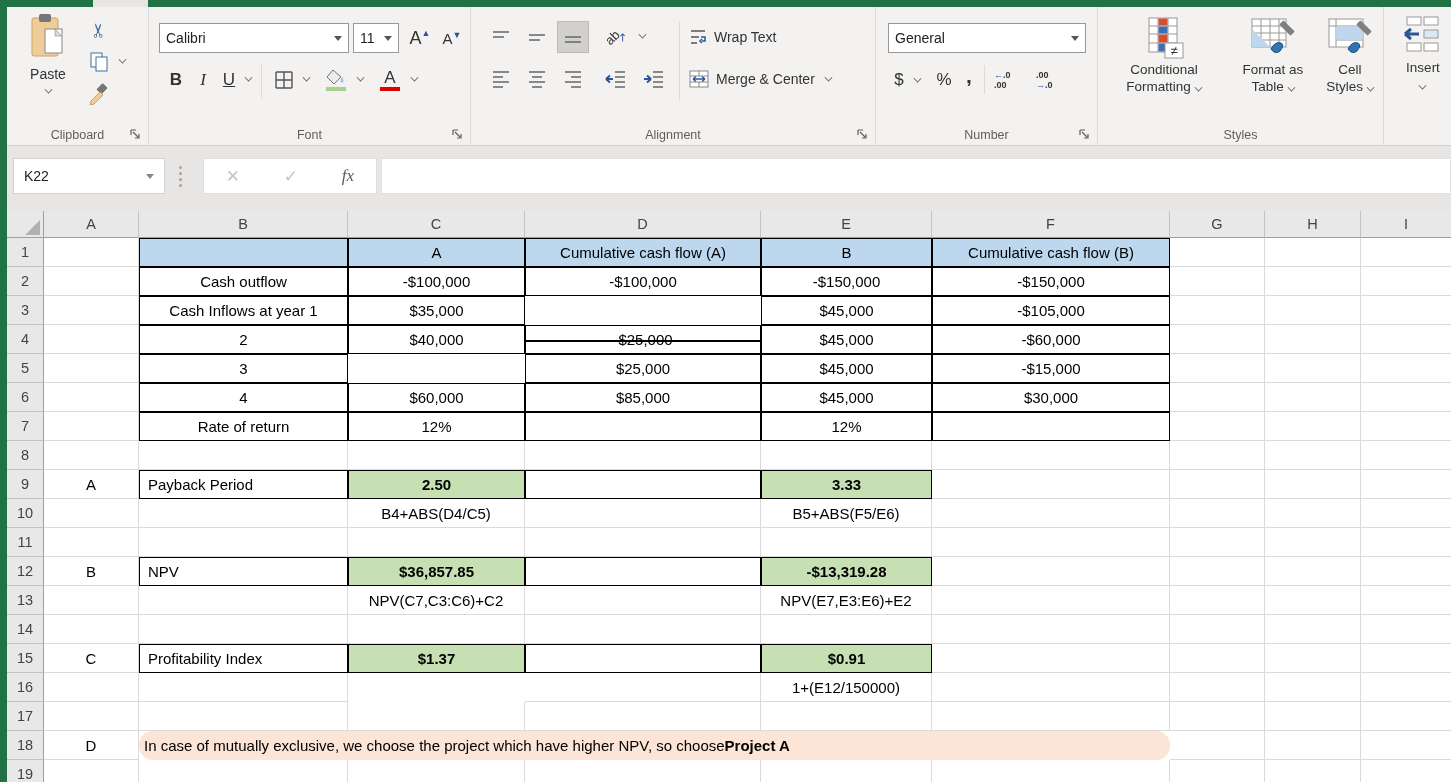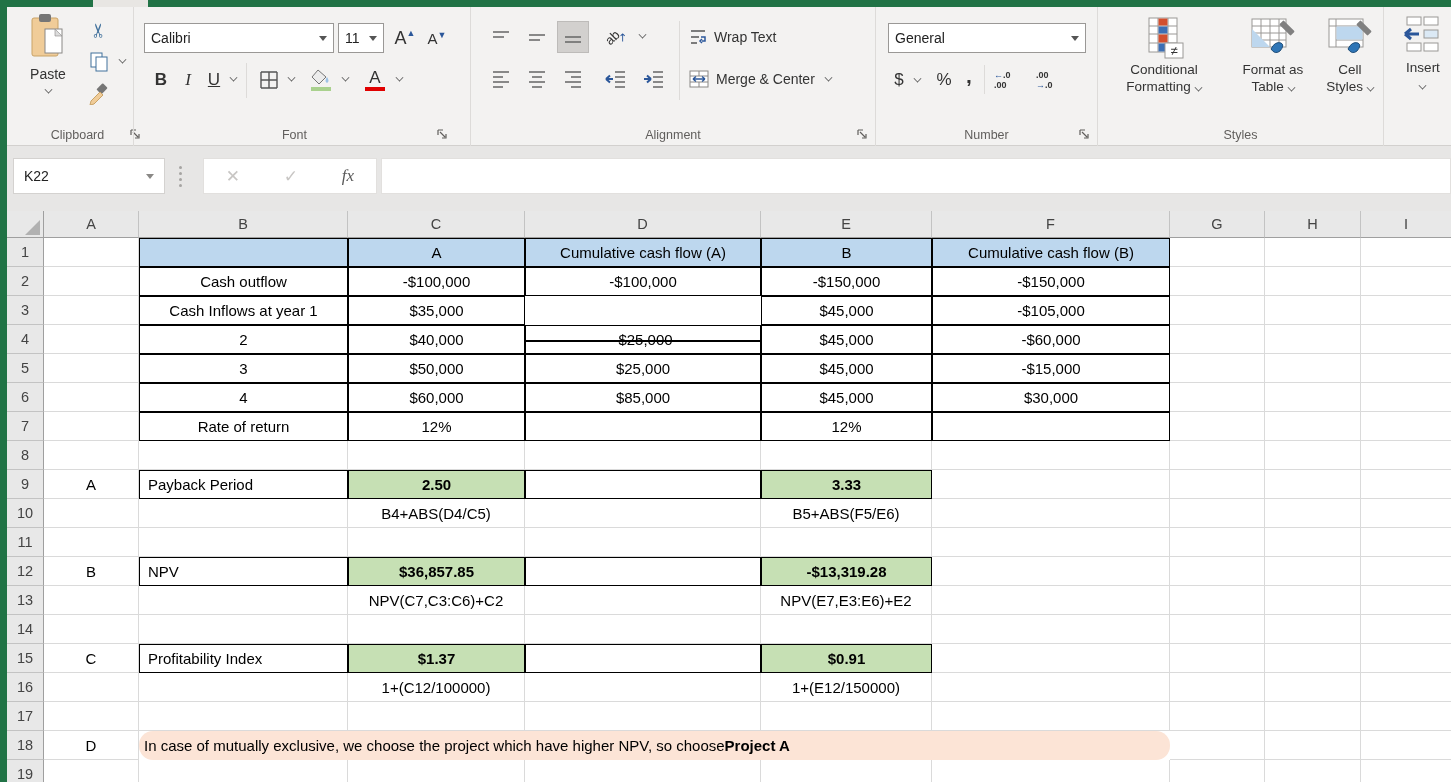--- a/index.html
+++ b/index.html
@@ -124,21 +124,21 @@
       </span>
     </div>
     <div class="grp-label">Clipboard</div>
     <div class="launcher">
       <svg width="12" height="12" viewBox="0 0 12 12">
           <path d="M2 2 h5 M2 2 v5 M4 4 l5 5 M10 6 v4 h-4" stroke="#605e5c" fill="none" stroke-width="1.2"></path>
         </svg>
     </div>
   </div>
 
-  <div class="grp" style="left:126px;width:322px;text-decoration:underline;">
+  <div class="grp" style="left:141px;width:322px;text-decoration:underline;">
     <div class="combo" style="left:10px;top:16px;width:190px;height:30px;">
       <span>Calibri</span>
         <span class="arr"></span>
     </div>
     <div class="combo" style="left:204px;top:16px;width:46px;height:30px;">
       <span>11</span>
         <span class="arr"></span>
     </div>
     <div class="rbtn" style="left:256px;top:16px;width:30px;height:30px;">
       <span style="font-size:18px;color:#333;">A<span style="color:#2b579a;font-size:9px;vertical-align:top;">▲</span></span>
@@ -429,21 +429,20 @@
     <div class="cell s-tbl" style="grid-area: 5 / 4;">$40,000</div>
     <div class="cell s-tbl" style="grid-area: 5 / 5;">-$25,000</div>
     <div class="cell s-tbl" style="grid-area: 5 / 6;">$45,000</div>
     <div class="cell s-tbl" style="grid-area: 5 / 7;">-$60,000</div>
     <div class="cell" style="grid-area: 5 / 8;"></div>
     <div class="cell" style="grid-area: 5 / 9;"></div>
     <div class="cell lastcol" style="grid-area: 5 / 10;"></div>
     <div class="rh" style="grid-area: 6 / 1;">5</div>
     <div class="cell" style="grid-area: 6 / 2;"></div>
     <div class="cell s-tbl" style="grid-area: 6 / 3;">3</div>
-    <div class="cell s-tbl" style="grid-area: 6 / 4;">$50,000</div>
     <div class="cell s-tbl" style="grid-area: 6 / 5;">$25,000</div>
     <div class="cell s-tbl" style="grid-area: 6 / 6;">$45,000</div>
     <div class="cell s-tbl" style="grid-area: 6 / 7;">-$15,000</div>
     <div class="cell" style="grid-area: 6 / 8;"></div>
     <div class="cell" style="grid-area: 6 / 9;"></div>
     <div class="cell lastcol" style="grid-area: 6 / 10;"></div>
     <div class="rh" style="grid-area: 7 / 1;">6</div>
     <div class="cell" style="grid-area: 7 / 2;"></div>
     <div class="cell s-tbl" style="grid-area: 7 / 3;">4</div>
     <div class="cell s-tbl" style="grid-area: 7 / 4;">$60,000</div>
@@ -539,21 +538,20 @@
     <div class="cell s-green" style="grid-area: 16 / 4;">$1.37</div>
     <div class="cell s-box" style="grid-area: 16 / 5;"></div>
     <div class="cell s-green" style="grid-area: 16 / 6;">$0.91</div>
     <div class="cell" style="grid-area: 16 / 7;"></div>
     <div class="cell" style="grid-area: 16 / 8;"></div>
     <div class="cell" style="grid-area: 16 / 9;"></div>
     <div class="cell lastcol" style="grid-area: 16 / 10;"></div>
     <div class="rh" style="grid-area: 17 / 1;">16</div>
     <div class="cell" style="grid-area: 17 / 2;"></div>
     <div class="cell" style="grid-area: 17 / 3;"></div>
-    <div class="cell s-hint" style="grid-area: 17 / 4;">1+(C12/100000)</div>
     <div class="cell" style="grid-area: 17 / 5;"></div>
     <div class="cell s-hint" style="grid-area: 17 / 6;">1+(E12/150000)</div>
     <div class="cell" style="grid-area: 17 / 7;"></div>
     <div class="cell" style="grid-area: 17 / 8;"></div>
     <div class="cell" style="grid-area: 17 / 9;"></div>
     <div class="cell lastcol" style="grid-area: 17 / 10;"></div>
     <div class="rh" style="grid-area: 18 / 1;">17</div>
     <div class="cell" style="grid-area: 18 / 2;"></div>
     <div class="cell" style="grid-area: 18 / 3;"></div>
     <div class="cell" style="grid-area: 18 / 4;"></div>

